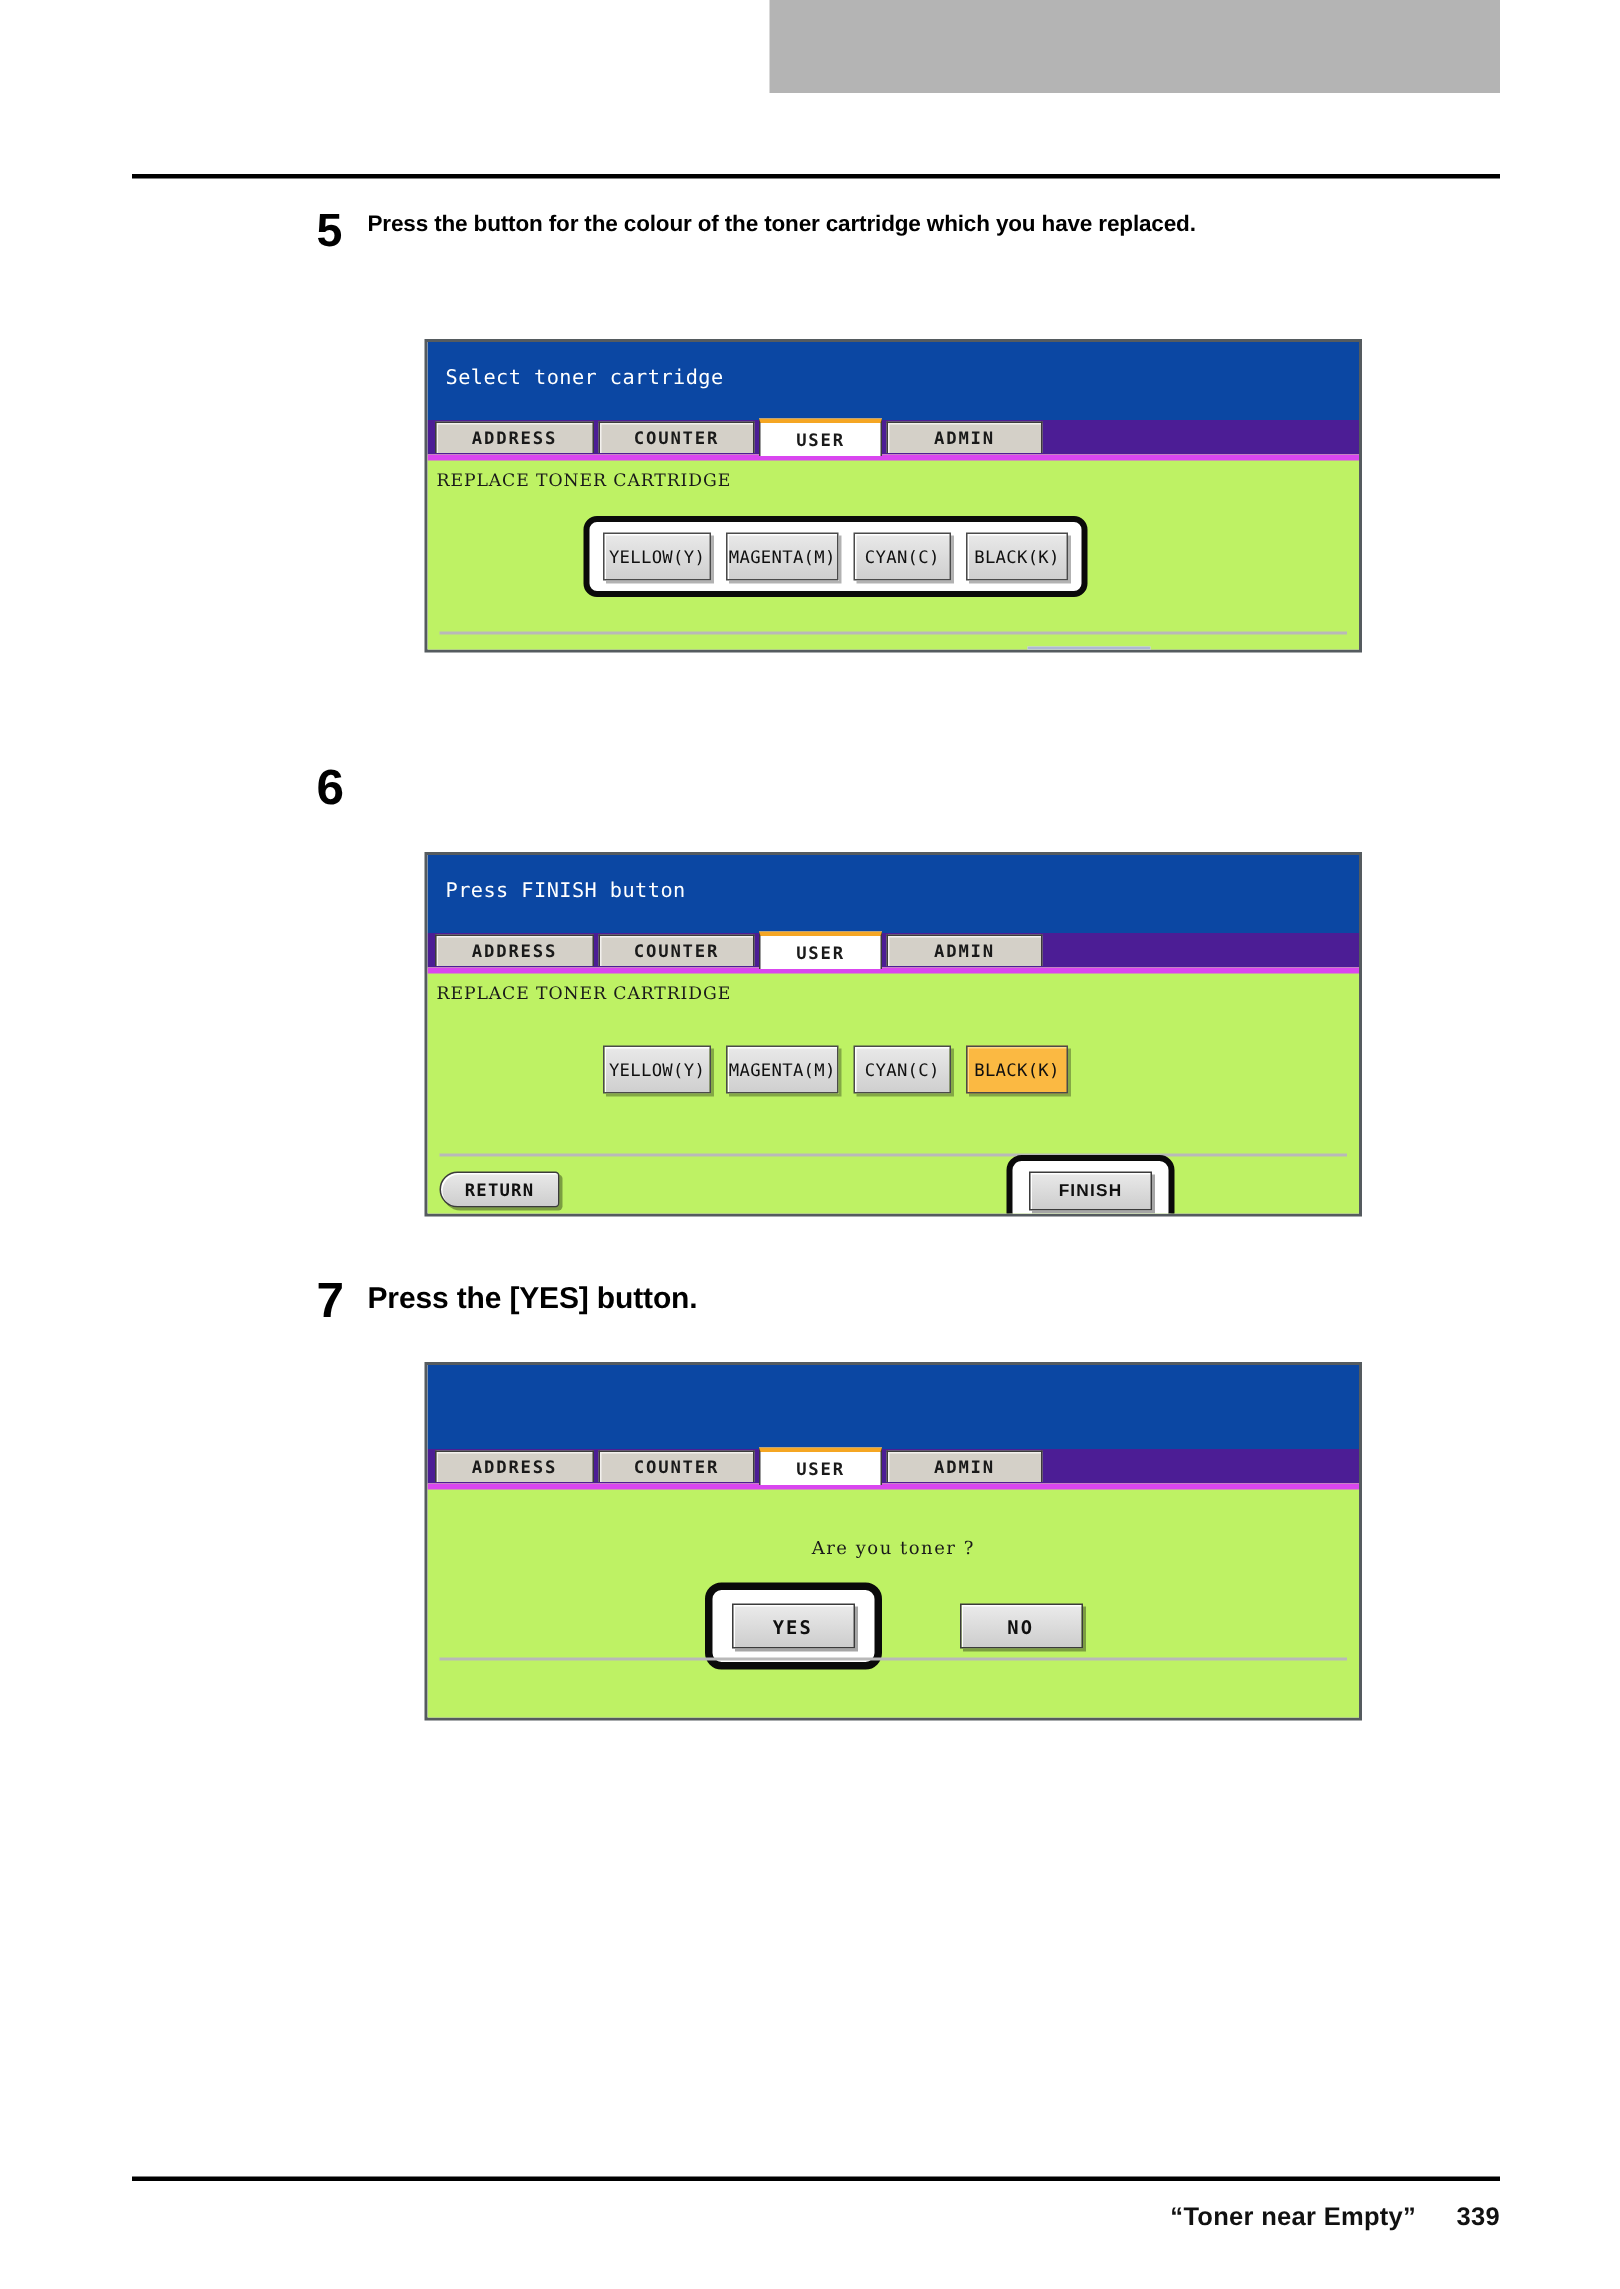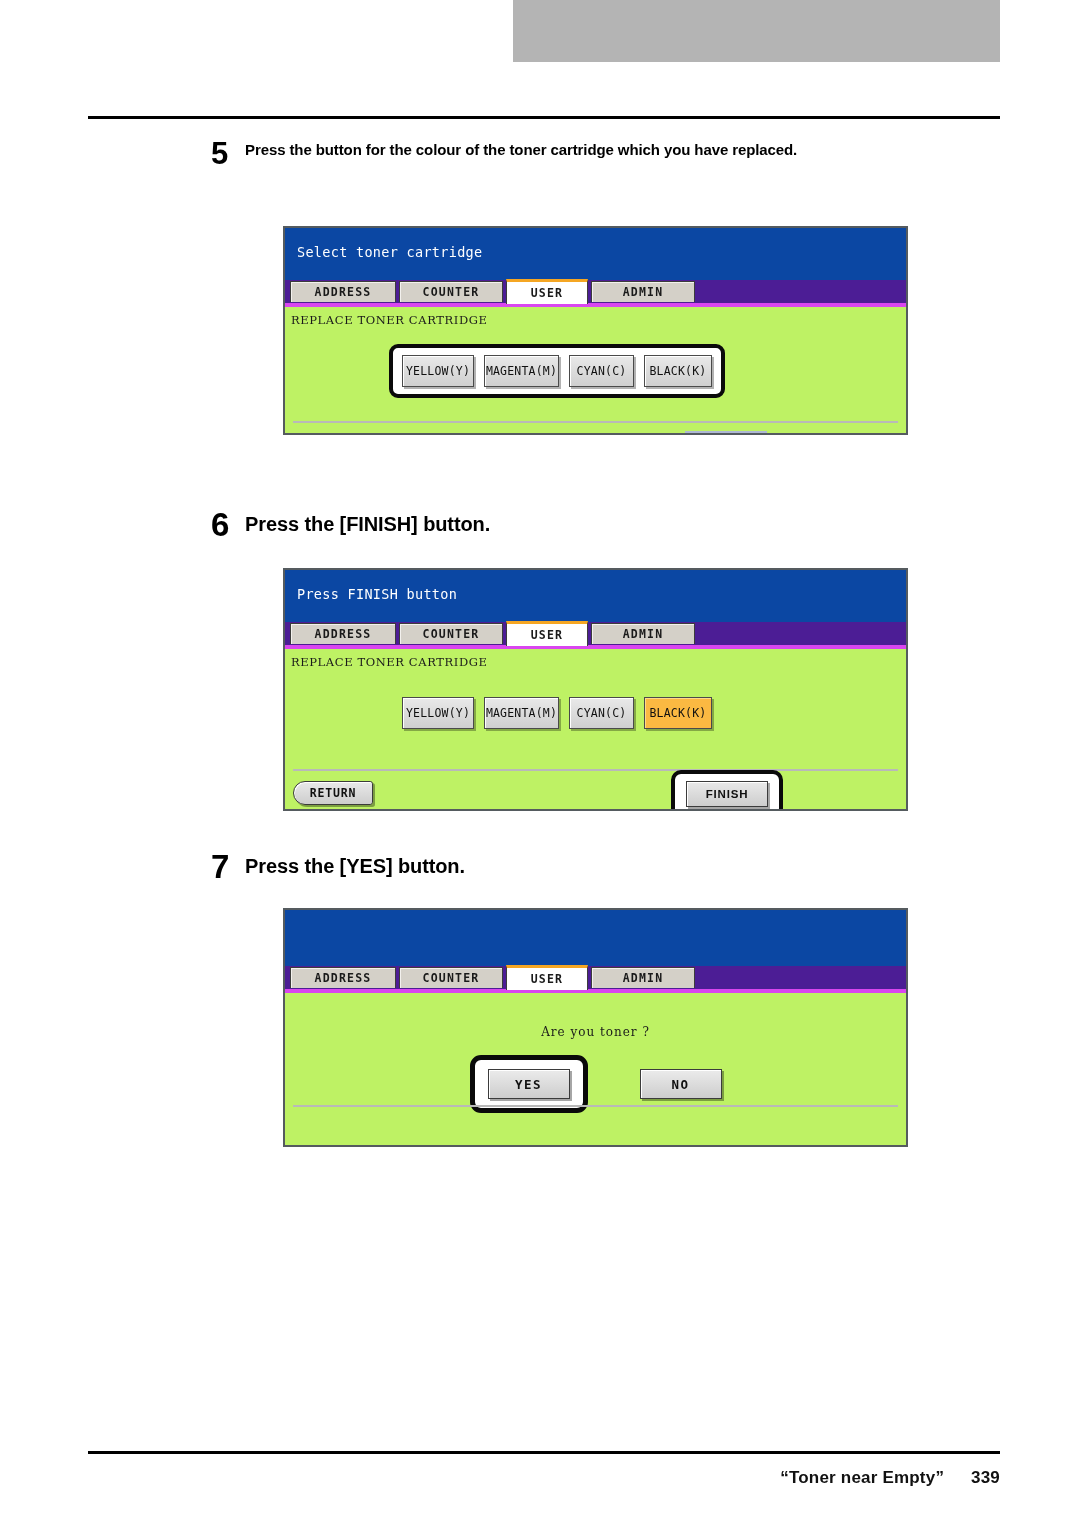--- a/index.html
+++ b/index.html
@@ -369,21 +369,20 @@
     <div class="panel-footer">
       <div class="panel-hr"></div>
       <div class="return-btn">RETURN</div>
       <div class="finish-btn disabled">FINISH</div>
     </div>
   </div>
 </div>
 
 <div class="step" id="step6">
   <div class="step-num">6</div>
-  <div class="step-text">Press the [FINISH] button.</div>
 </div>
 
 <div class="panel" id="panel2">
   <div class="panel-titlebar">
     <span>Press FINISH button</span>
   </div>
 
   <div class="tabstrip">
     <div class="tab w1">ADDRESS</div>
     <div class="tab w2">COUNTER</div>

